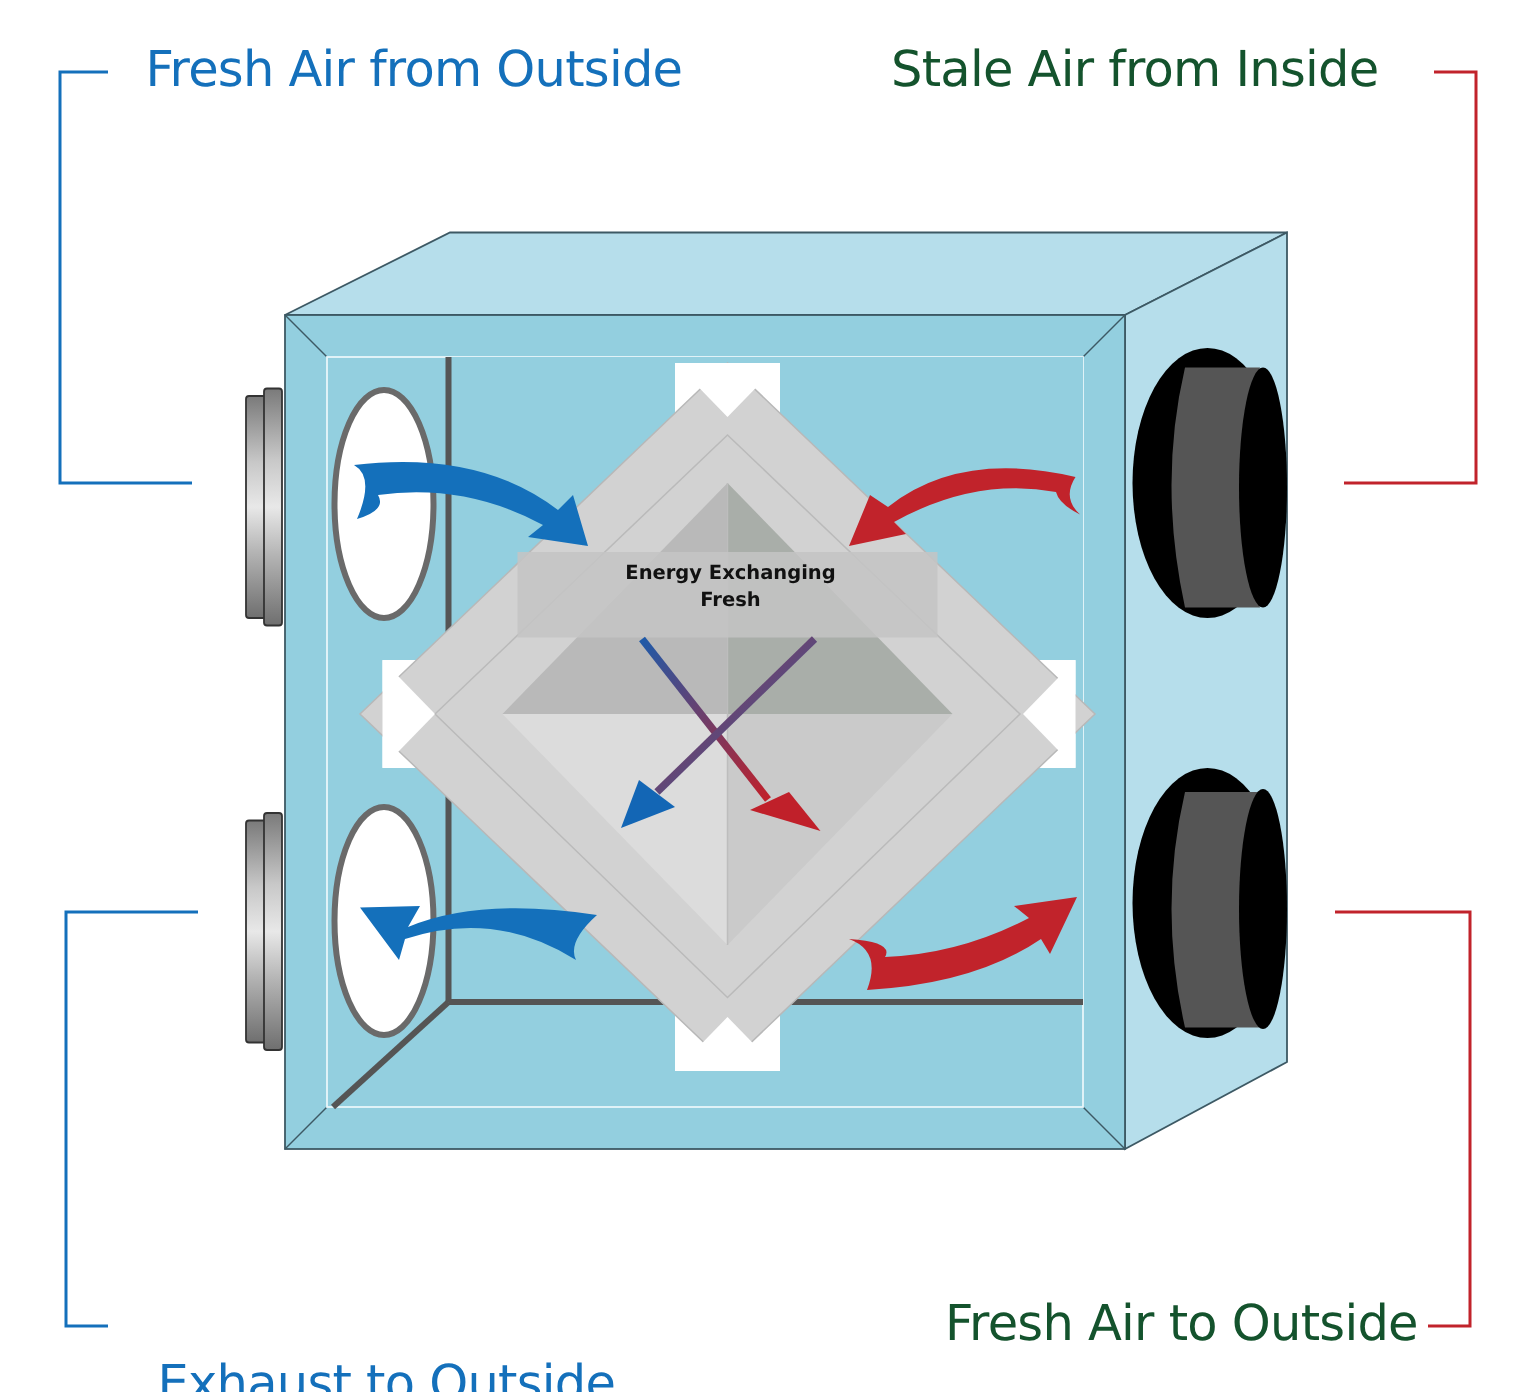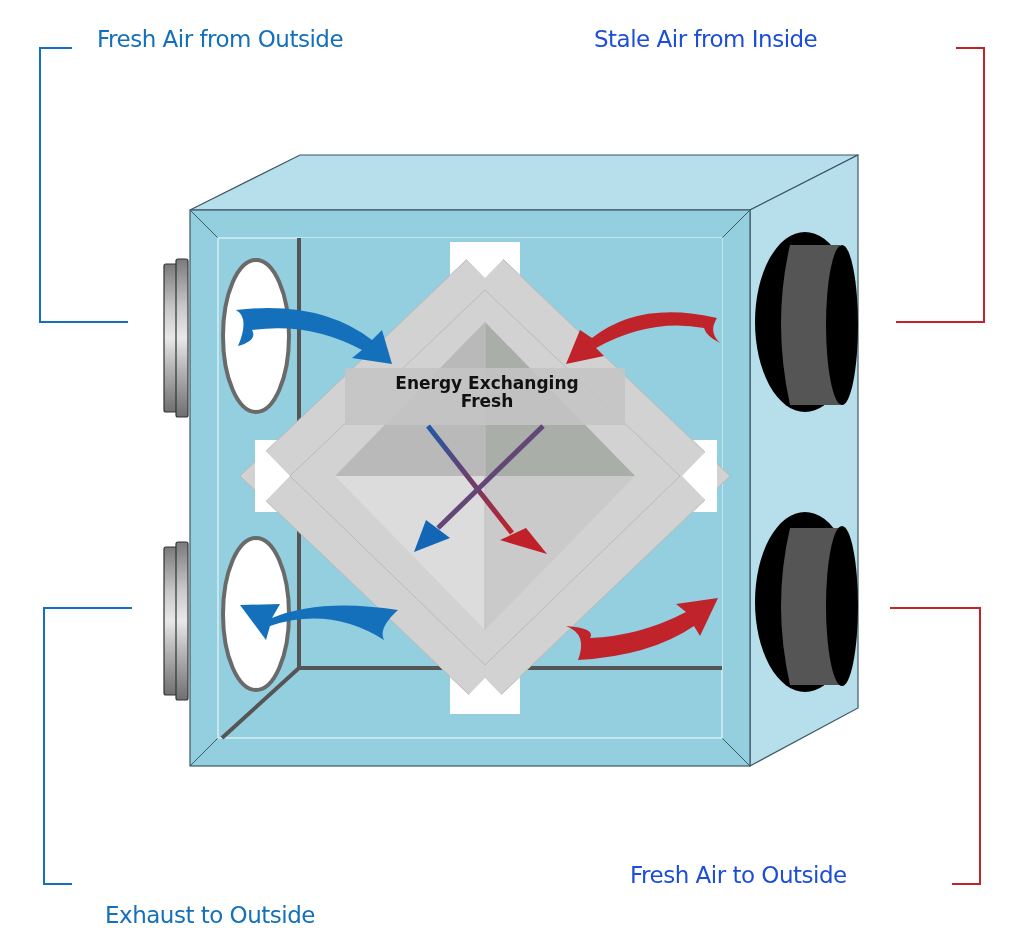--- a/index.html
+++ b/index.html
@@ -1,21 +1,21 @@
 <!DOCTYPE html>
 <html><head>
 <meta charset="utf-8">
 <style>
   html, body { margin:0; padding:0; background:#ffffff; }
   body { width:1024px; height:928px; position:relative; overflow:hidden; font-family:"Liberation Sans", sans-serif; }
-  .label { position:absolute; font-family:"DejaVu Sans", sans-serif; font-size:23px; letter-spacing:-0.5px; white-space:nowrap; }
+  .label { position:absolute; font-family:"DejaVu Sans", sans-serif; font-size:33px; letter-spacing:-0.5px; white-space:nowrap; }
   .blue { color:#1470bb; }
-  .red { color:#1d4ed8;text-align:center; }
+  .red { color:#14532d;text-align:center; }
   #diagram { position:absolute; left:0; top:0; }
-  .core-label { position:absolute; left:352px; top:374px; width:270px; text-align:center; font-family:"DejaVu Sans", sans-serif; font-weight:bold; font-size:17px; line-height:18px; color:#111; }
+  .core-label { position:absolute; left:352px; top:374px; width:270px; text-align:center; font-family:"DejaVu Sans", sans-serif; font-weight:bold; font-size:13px; line-height:18px; color:#111; }
 </style>
 </head>
 <body>
 
 <svg id="diagram" width="1024" height="928" viewBox="0 0 1024 928" xmlns="http://www.w3.org/2000/svg">
   <defs>
     <linearGradient id="gradBlueDown" x1="0" y1="0" x2="1" y2="1">
       <stop offset="0" stop-color="#b0283a"></stop>
       <stop offset="1" stop-color="#1366b5"></stop>
     </linearGradient>

